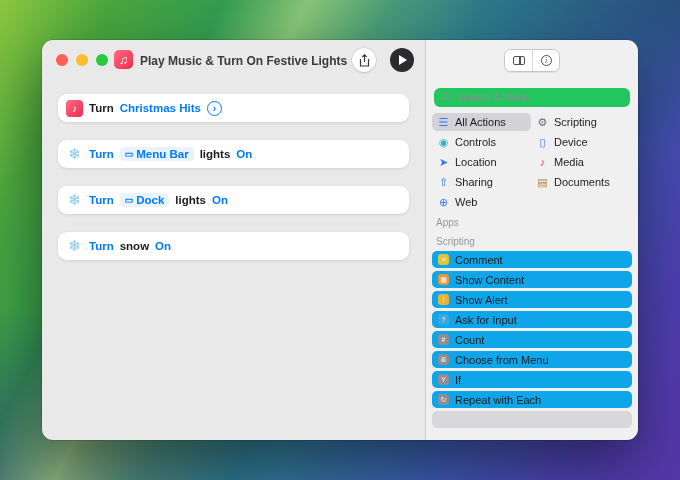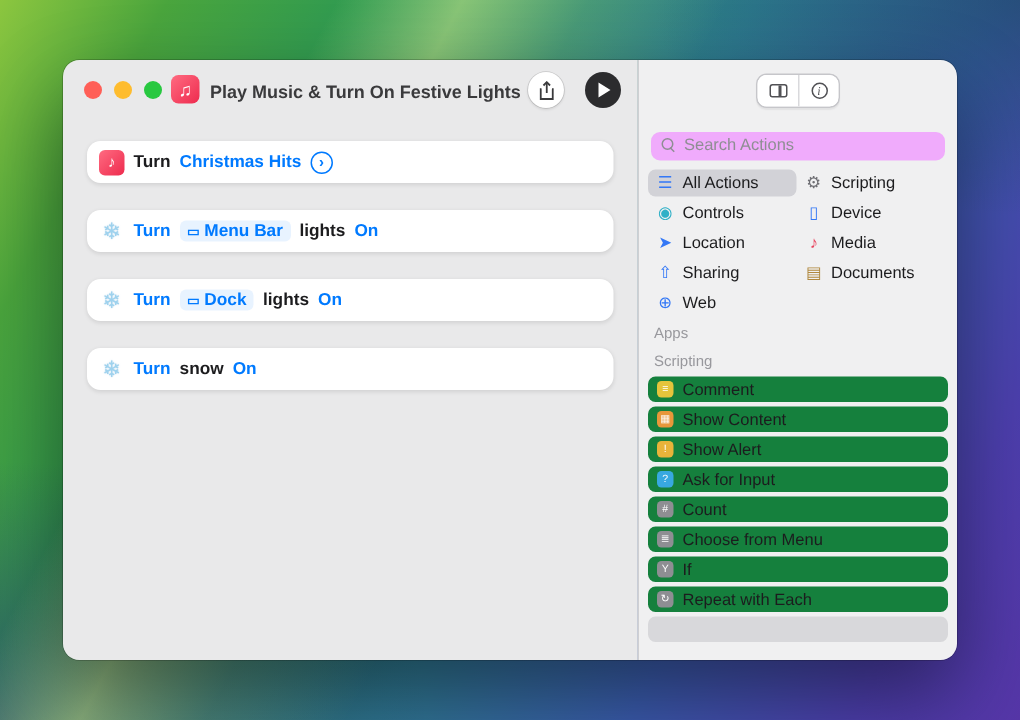--- a/index.html
+++ b/index.html
@@ -66,39 +66,39 @@
   .t-dark { color:#1c1c1e; font-weight:700; }
   .t-blue { color:#007aff; font-weight:700; }
   .token { display:flex; align-items:center; gap:3px; background:rgba(0,122,255,.09); border-radius:4px;
     padding:1px 5px; color:#007aff; font-weight:700; }
   .token-icon { font-size:9px; line-height:1; }
   .chev { width:15px; height:15px; border-radius:50%; border:1.5px solid #007aff; color:#007aff;
     display:flex; align-items:center; justify-content:center; font-size:10px; font-weight:700; flex:0 0 auto; }
 
   
   .search-wrap { position:absolute; top:47px; left:8px; right:8px; height:19px; }
-  .search-input { width:100%; height:100%; background:#f0abfc; border:none; border-radius:6px;
+  .search-input { width:100%; height:100%; background:#22c55e; border:none; border-radius:6px;
     padding:0 6px 0 22px; font-size:11px; color:#3a3a3c; font-family:"Liberation Sans", sans-serif; }
   .search-input::placeholder { color:#8e8e93; }
   .mag { position:absolute; left:7px; top:5px; width:8px; height:8px; pointer-events:none; }
   .mag::before { content:""; position:absolute; left:0; top:0; width:6px; height:6px; border:1.4px solid #8e8e93; border-radius:50%; }
   .mag::after  { content:""; position:absolute; left:6px; top:6px; width:3.5px; height:1.4px; background:#8e8e93; transform:rotate(45deg); transform-origin:0 0; }
 
   .cats { position:absolute; top:73px; left:6px; right:4px; display:grid; grid-template-columns:99px 1fr; row-gap:2px; }
   .cat { display:flex; align-items:center; gap:5px; height:18px; padding:0 5px; border-radius:5px;
     font-size:11px; color:#1c1c1e; cursor:default; }
   .cat.selected { background:#d2d2d7; }
   .cat-icon { width:13px; font-size:11px; line-height:1; text-align:center; flex:0 0 auto; }
 
   .sec-head { position:absolute; left:10px; font-size:10px; font-weight:400; color:#98989d; }
   .sec-apps { top:177px; }
   .sec-scripting { top:196px; }
 
   .alist { position:absolute; top:211px; left:6px; right:6px; display:flex; flex-direction:column; gap:3px; }
-  .aitem { height:17px; background:#15803d; border-radius:5px; display:flex; align-items:center; gap:6px;
+  .aitem { height:17px; background:#0ea5e9; border-radius:5px; display:flex; align-items:center; gap:6px;
     padding:0 6px; font-size:11px; color:#1c1c1e; flex:0 0 auto; cursor:default; }
   .aicon { width:11px; height:11px; border-radius:3px; color:#fff; font-size:7px; line-height:1;
     display:flex; align-items:center; justify-content:center; flex:0 0 auto; }
   .aitem.partial { height:17px; background:#d8d8db; }
 </style>
 </head>
 <body>
 
 <div class="desktop">
   <div class="window">

